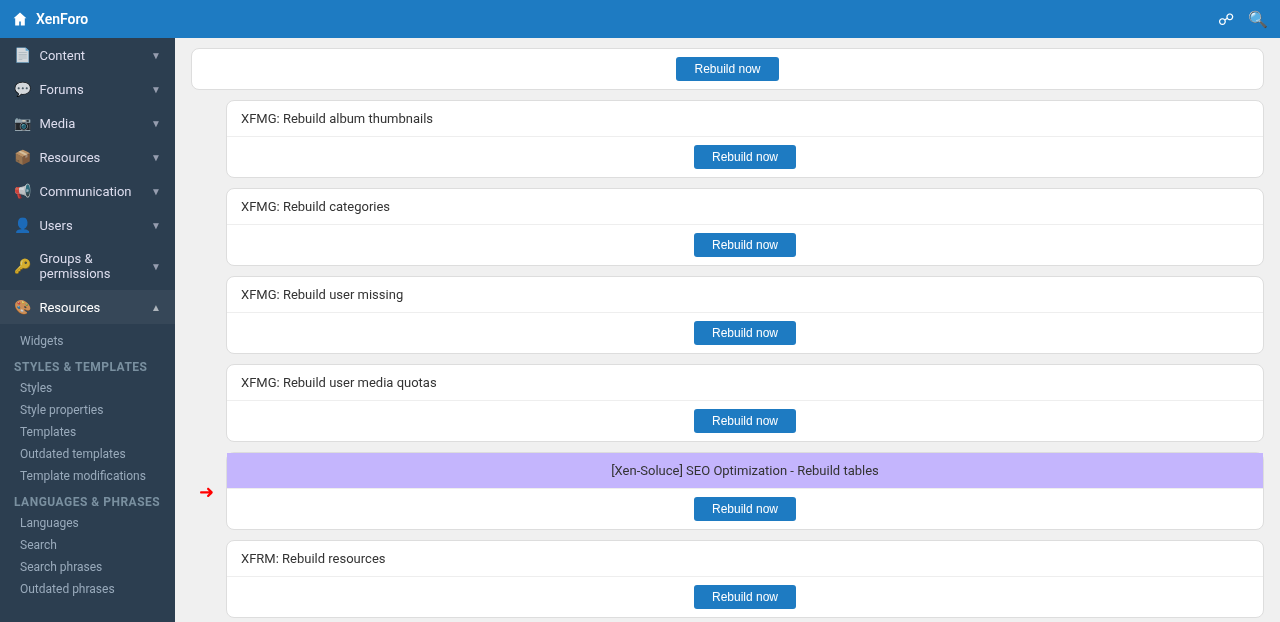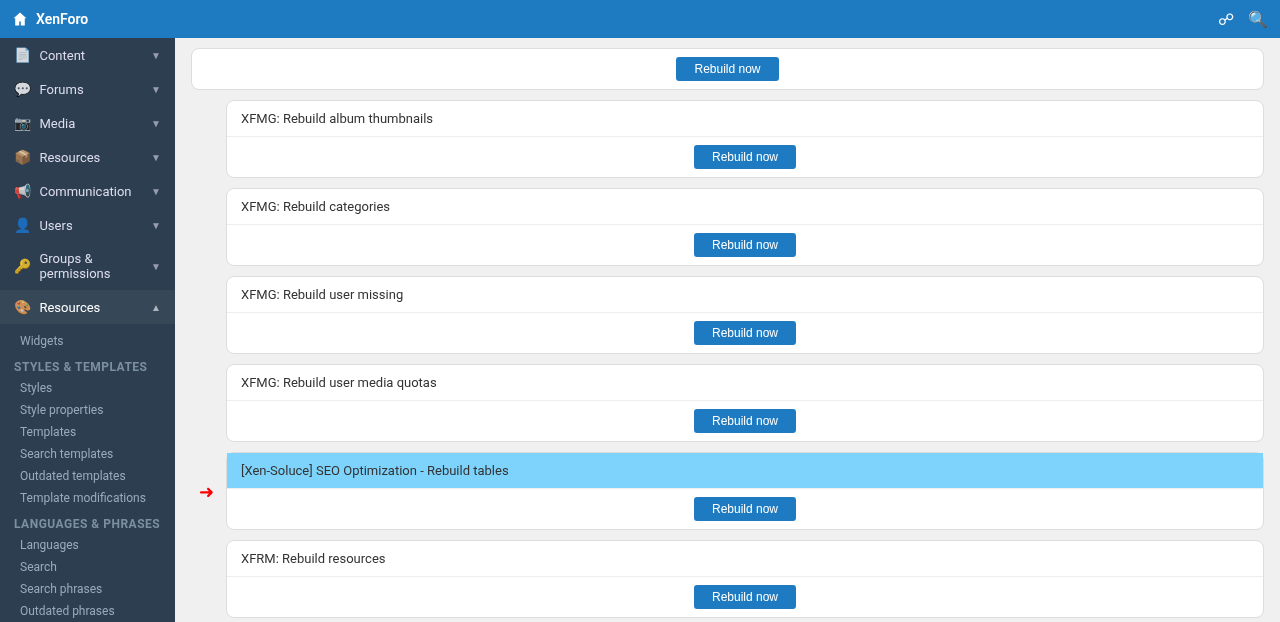--- a/index.html
+++ b/index.html
@@ -87,21 +87,22 @@
       margin-bottom: 10px;
       border-radius: 8px;
     }
     .rebuild-card-header {
       padding: 10px 14px;
       font-size: 13px;
       color: #333;
       border-bottom: 1px solid #eee;
     }
     .rebuild-card-header.highlighted {
-      background: #7dd3fc;
+      background: #c4b5fd;
+      text-align: center;
     }
     .rebuild-card-desc {
       padding: 8px 14px;
       font-size: 12px;
       color: #555;
       line-height: 1.5;
       border-bottom: 1px solid #eee;
     }
     .rebuild-card-action {
       padding: 8px 14px;
@@ -236,23 +237,20 @@
       <div class="sidebar-sub-item">
         <span>Styles</span>
       </div>
       <div class="sidebar-sub-item">
         <span>Style properties</span>
       </div>
       <div class="sidebar-sub-item">
         <span>Templates</span>
       </div>
       <div class="sidebar-sub-item">
-        <span>Search templates</span>
-      </div>
-      <div class="sidebar-sub-item">
         <span>Outdated templates</span>
       </div>
       <div class="sidebar-sub-item">
         <span>Template modifications</span>
       </div>
 
       <div class="sidebar-section-header">
         <span>Languages &amp; phrases</span>
       </div>
       <div class="sidebar-sub-item">

